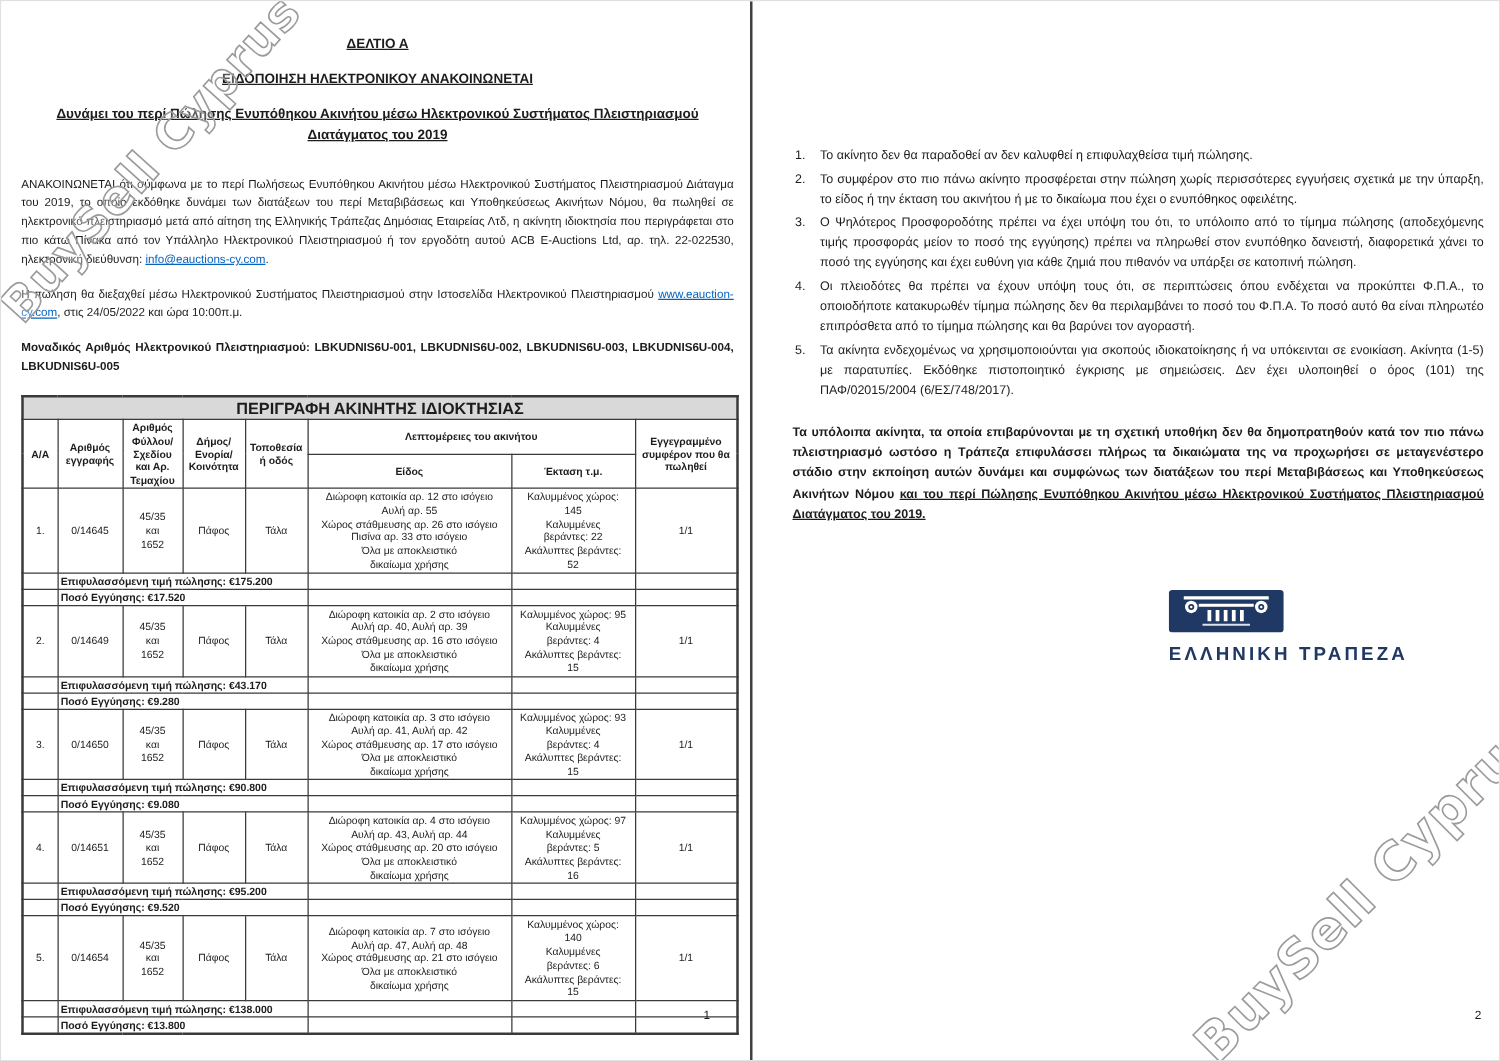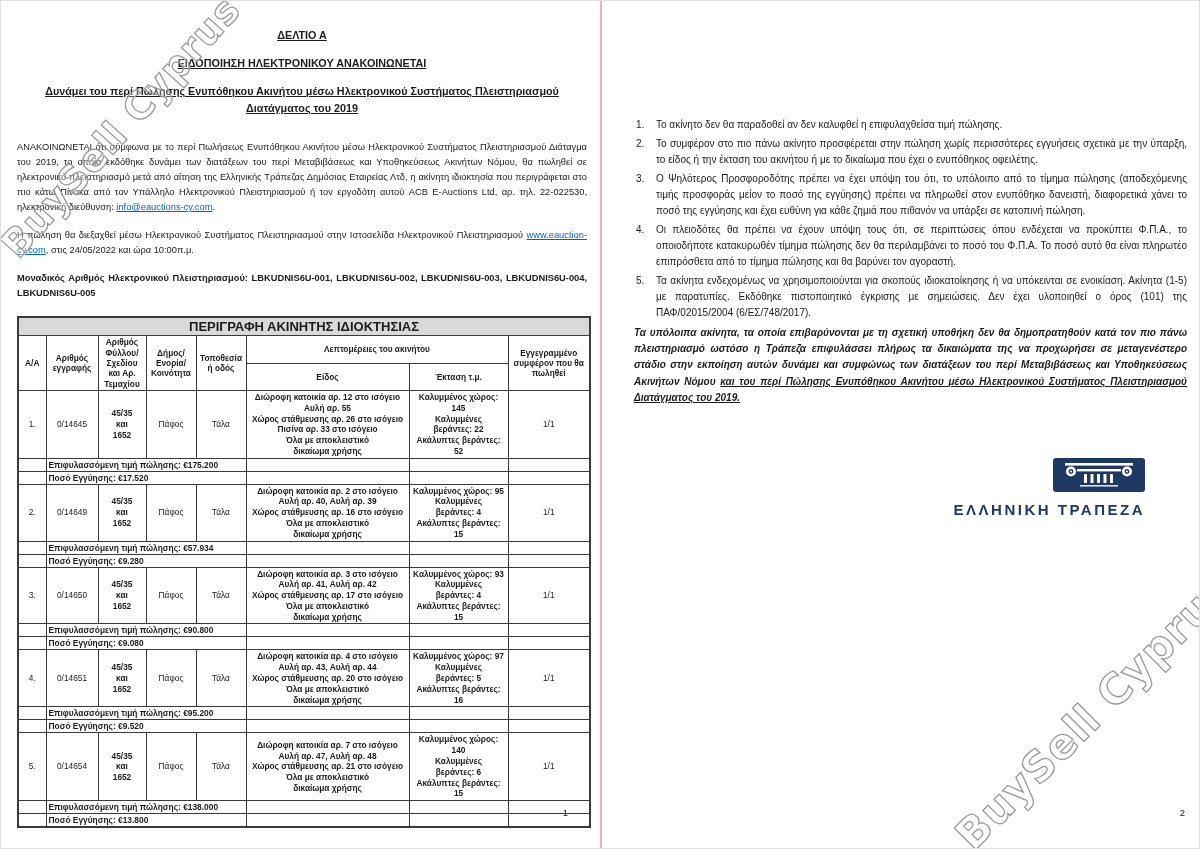--- a/index.html
+++ b/index.html
@@ -3,58 +3,58 @@
 <meta charset="utf-8">
 <style>
   * { box-sizing: border-box; }
   html,body { margin:0; padding:0; background:#fff; }
   .spread {
     position:relative; width:1200px; height:849px; background:#ffffff;
     font-family:"Liberation Sans","DejaVu Sans",sans-serif; color:#1c1c1c;
     overflow:hidden; border:1px solid #e0e0e0;
   }
   .page { position:absolute; top:0; bottom:0; background:#fff; }
-  .page-1 { left:0; width:601px; border-right:2px solid #f9a8d4; padding:26px 13px 0 16px; }
+  .page-1 { left:0; width:601px; border-right:2px solid #404040; padding:26px 13px 0 16px; }
   .page-2 { left:603px; width:597px; padding:116px 14px 0 30px; }
 
   
   .doc-title { text-align:center; font-weight:bold; font-size:10.8px; margin:0 auto 12px; line-height:1.5; }
   .doc-title span { text-decoration:underline; }
   .doc-title.long { width:560px; }
 
   .para { font-size:9.3px; line-height:1.62; text-align:justify; margin:13px 0 0; }
   .para.first { margin-top:24px; }
   .para.bold { font-weight:bold; }
   a.lnk { color:#0563c1; text-decoration:underline; cursor:pointer; }
 
   
   table.props { border-collapse:collapse; width:572px; margin-top:15px; font-size:8.3px; table-layout:fixed; }
   table.props th, table.props td { border:1px solid #3a3a3a; padding:1px 2px; vertical-align:middle; }
   table.props { border:2px solid #3a3a3a; }
   .tbl-title { background:#d9d9d9; font-weight:bold; text-align:center; font-size:13px; padding:2px;margin-left:18px; }
   th.hdr { font-weight:bold; text-align:center; font-size:8.3px; line-height:1.25; }
   td.cell { text-align:center; line-height:1.3; }
-  .pre { white-space:pre-line;font-weight:bold; }
+  .pre { white-space:pre-line; }
   tr.price-row td { height:13px; }
   td.price { font-weight:bold; text-align:left; padding:1px 4px; font-size:8.4px; }
   .col-aa{width:28px}.col-reg{width:52px}.col-sheet{width:48px}.col-mun{width:50px}
   .col-loc{width:50px}.col-kind{width:163px}.col-area{width:99px}.col-int{width:82px}
 
   
   .list { font-size:10px; line-height:1.6; }
   .list-item { display:flex; margin:0 0 3px; }
   .list-num { flex:none; width:22px; padding-left:2px; }
   .list-text { flex:1; text-align:justify; }
-  .p2-bold { font-size:10px; line-height:1.62; font-weight:bold; text-align:justify; margin-top:4px;font-style:italic; }
+  .p2-bold { font-size:10px; line-height:1.62; font-weight:bold; text-align:justify; margin-top:18px; }
   .p2-bold .u { text-decoration:underline; }
   .date-line { font-size:10px; margin-top:36px; }
   .p2-info { font-size:10px; line-height:1.62; text-align:justify; margin-top:46px; }
   .p2-note { font-size:10px; line-height:1.62; text-align:justify; margin-top:13px; font-weight:bold; }
 
-  .bank-logo { width:auto; margin:52px 42px 0 auto; display:flex; flex-direction:column; align-items:flex-end; width:210px; }
+  .bank-logo { width:auto; margin:52px 42px 0 auto; display:flex; flex-direction:column; align-items:flex-start; width:210px; }
   .bank-name { margin-top:9px; font-size:15px; font-weight:bold; color:#1f3864; letter-spacing:2.5px; white-space:nowrap; }
 
   .page-num { position:absolute; bottom:30px; font-size:9.5px; color:#1c1c1c; }
   .pn-1 { right:32px; } .pn-2 { right:16px; }
 
   
   .wm {
     position:absolute; z-index:6; pointer-events:none; white-space:nowrap;
     font-family:"DejaVu Sans",sans-serif; font-weight:700; letter-spacing:1px;
     color:rgba(255,255,255,0.25); -webkit-text-stroke:1.3px #9b9b9b;
@@ -161,21 +161,21 @@
 δικαίωμα χρήσης</td>
           <td class="cell pre">Καλυμμένος χώρος: 95
 Καλυμμένες
 βεράντες: 4
 Ακάλυπτες βεράντες:
 15</td>
           <td class="cell">1/1</td>
         </tr>
         <tr class="price-row">
           <td></td>
-            <td class="price" colspan="4">Επιφυλασσόμενη τιμή πώλησης: €57.934</td>
+            <td class="price" colspan="4">Επιφυλασσόμενη τιμή πώλησης: €43.170</td>
           <td></td>
             <td></td>
             <td></td>
         </tr>
         <tr class="price-row">
           <td></td>
             <td class="price" colspan="4">Ποσό Εγγύησης: €9.280</td>
           <td></td>
             <td></td>
             <td></td>

